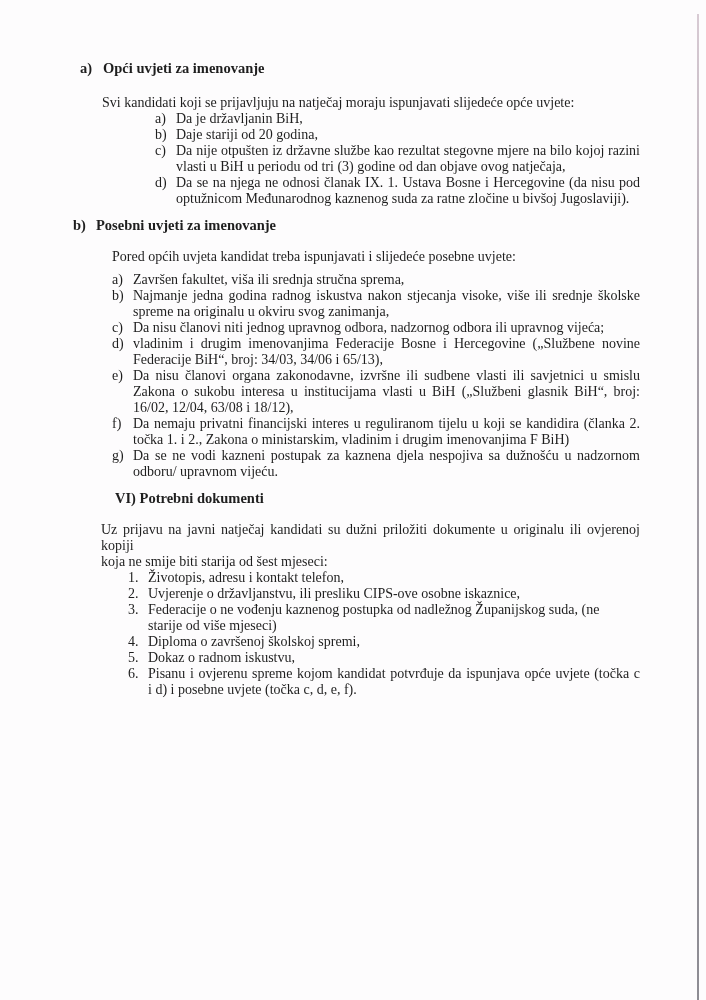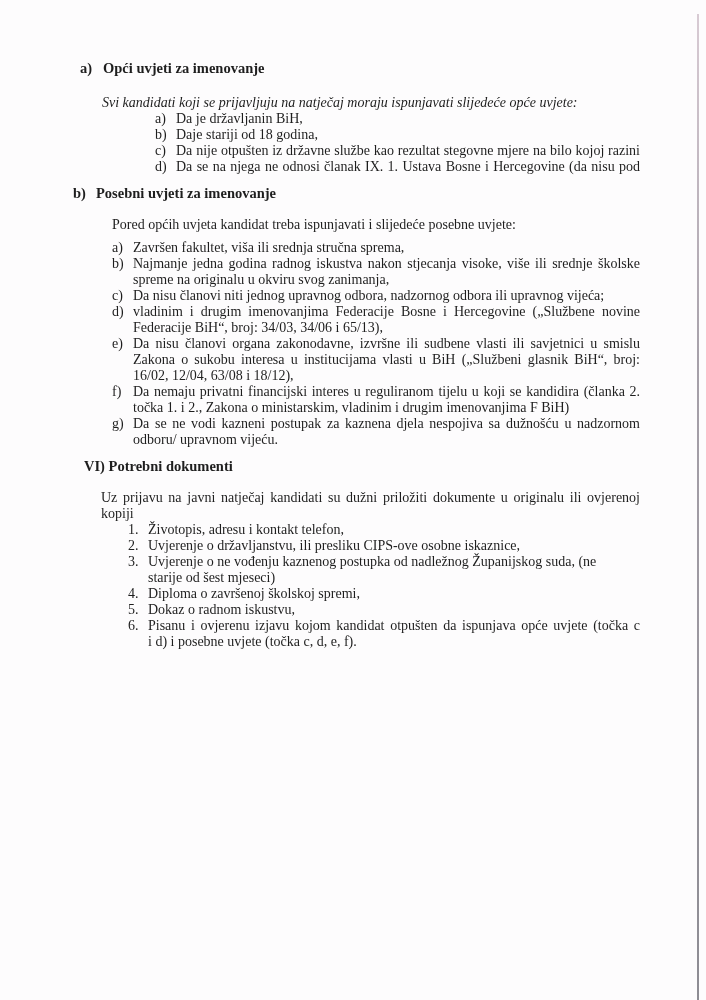--- a/index.html
+++ b/index.html
@@ -22,23 +22,23 @@
     position:absolute;
     top:14px;right:7px;bottom:0;
     width:2px;
     background:linear-gradient(to bottom,#d8cbd4 0%,#a6a0a9 35%,#8d8c93 100%);
   }
   .sec-head{display:flex;font-weight:bold;font-size:14.5px;}
   .head-a{padding-left:80px;}
   .head-b{padding-left:73px;margin-top:10px;}
   .sec-head .hmark{flex:0 0 23px;}
   .intro{margin-top:19px;}
-  .intro-a{margin:19px 66px 0 102px;font-style:italic;}
+  .intro-a{margin:19px 66px 0 102px;}
   .intro-b{margin:16px 66px 7px 112px;}
-  .docs-title{margin-top:10px;padding-left:84px;font-weight:bold;font-size:14.5px;}
+  .docs-title{margin-top:10px;padding-left:115px;font-weight:bold;font-size:14.5px;}
   .intro-docs{margin:16px 66px 0 101px;}
   .list-a{margin:0 66px 0 155px;}
   .list-b{margin:0 66px 0 112px;}
   .list-docs{margin:0 66px 0 128px;}
   .li{display:flex;}
   .li .marker{flex:0 0 21px;}
   .list-docs .li .marker{flex:0 0 20px;}
   .li .txt{flex:1 1 auto;min-width:0;}
   .ln{white-space:normal;}
   .jl{text-align:justify;text-align-last:justify;font-family:Liberation Serif, serif;}
@@ -60,33 +60,35 @@
     <div class="list list-a">
         <div class="li">
           <span class="marker">a)</span>
           <div class="txt">
             <div class="ln">Da je državljanin BiH,</div>
           </div>
         </div>
         <div class="li">
           <span class="marker">b)</span>
           <div class="txt">
-            <div class="ln">Daje stariji od 18 godina,</div>
+            <div class="ln">Daje stariji od 20 godina,</div>
           </div>
         </div>
         <div class="li">
           <span class="marker">c)</span>
           <div class="txt">
             <div class="ln jl">Da nije otpušten iz državne službe kao rezultat stegovne mjere na bilo kojoj razini</div>
+            <div class="ln">vlasti u BiH u periodu od tri (3) godine od dan objave ovog natječaja,</div>
           </div>
         </div>
         <div class="li">
           <span class="marker">d)</span>
           <div class="txt">
             <div class="ln jl">Da se na njega ne odnosi članak IX. 1. Ustava Bosne i Hercegovine (da nisu pod</div>
+            <div class="ln">optužnicom Međunarodnog kaznenog suda za ratne zločine u bivšoj Jugoslaviji).</div>
           </div>
         </div>
       </div>
   </section>
 
   <section>
     <div class="sec-head head-b">
       <span class="hmark">b)</span>
       <span class="htitle">Posebni uvjeti za imenovanje</span>
     </div>
@@ -142,55 +144,56 @@
             <div class="ln">odboru/ upravnom vijeću.</div>
           </div>
         </div>
       </div>
   </section>
 
   <section>
     <div class="docs-title">VI) Potrebni dokumenti</div>
     <div class="intro intro-docs">
         <div class="ln jl">Uz prijavu na javni natječaj kandidati su dužni priložiti dokumente u originalu ili ovjerenoj kopiji</div>
+        <div class="ln">koja ne smije biti starija od šest mjeseci:</div>
       </div>
     <div class="list list-docs">
         <div class="li">
           <span class="marker">1.</span>
           <div class="txt">
             <div class="ln">Životopis, adresu i kontakt telefon,</div>
           </div>
         </div>
         <div class="li">
           <span class="marker">2.</span>
           <div class="txt">
             <div class="ln">Uvjerenje o državljanstvu, ili presliku CIPS-ove osobne iskaznice,</div>
           </div>
         </div>
         <div class="li">
           <span class="marker">3.</span>
           <div class="txt">
-            <div class="ln">Uvjerenje o ne vođenju kaznenog postupka od nadležnog Županijskog suda, (ne</div>
-            <div class="ln">starije od šest mjeseci)</div>
+            <div class="ln">Federacije o ne vođenju kaznenog postupka od nadležnog Županijskog suda, (ne</div>
+            <div class="ln">starije od više mjeseci)</div>
           </div>
         </div>
         <div class="li">
           <span class="marker">4.</span>
           <div class="txt">
             <div class="ln">Diploma o završenoj školskoj spremi,</div>
           </div>
         </div>
         <div class="li">
           <span class="marker">5.</span>
           <div class="txt">
             <div class="ln">Dokaz o radnom iskustvu,</div>
           </div>
         </div>
         <div class="li">
           <span class="marker">6.</span>
           <div class="txt">
-            <div class="ln jl">Pisanu i ovjerenu izjavu kojom kandidat otpušten da ispunjava opće uvjete (točka c</div>
+            <div class="ln jl">Pisanu i ovjerenu spreme kojom kandidat potvrđuje da ispunjava opće uvjete (točka c</div>
             <div class="ln">i d) i posebne uvjete (točka c, d, e, f).</div>
           </div>
         </div>
       </div>
   </section>
 </div>
 
 </body></html>

